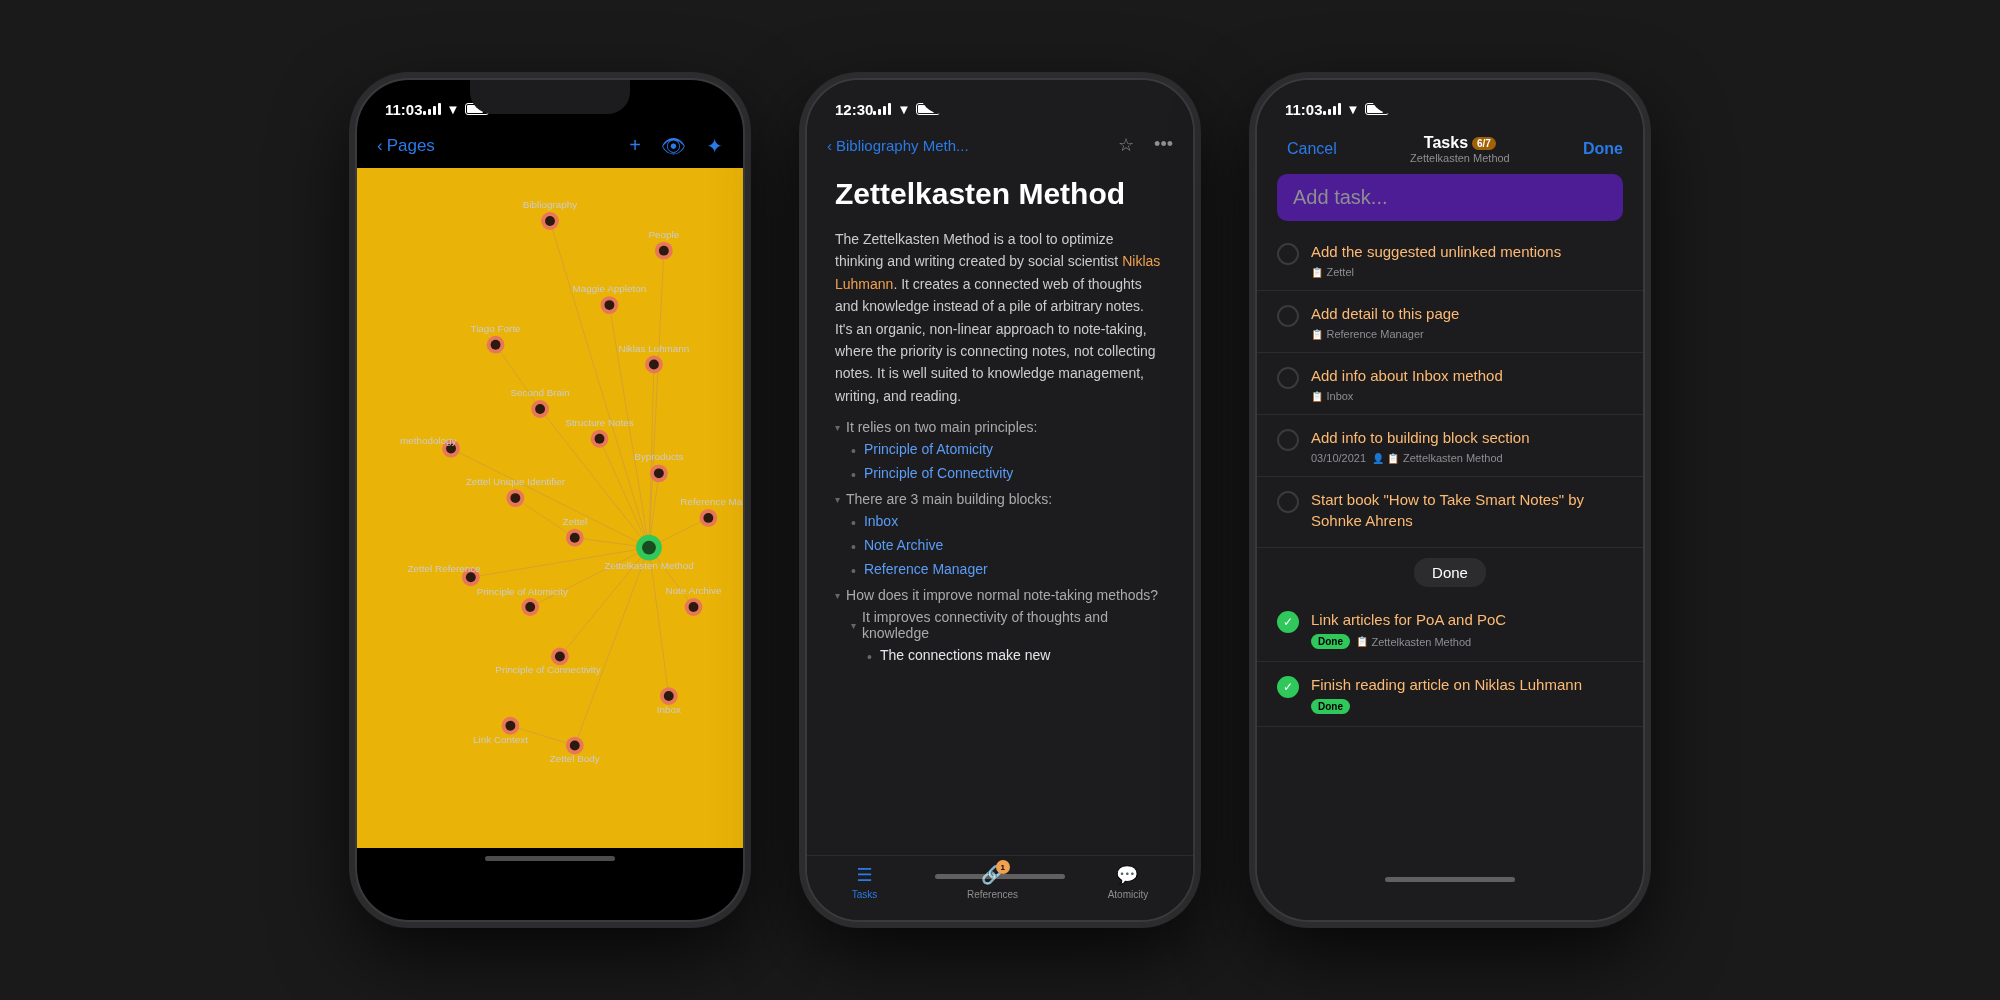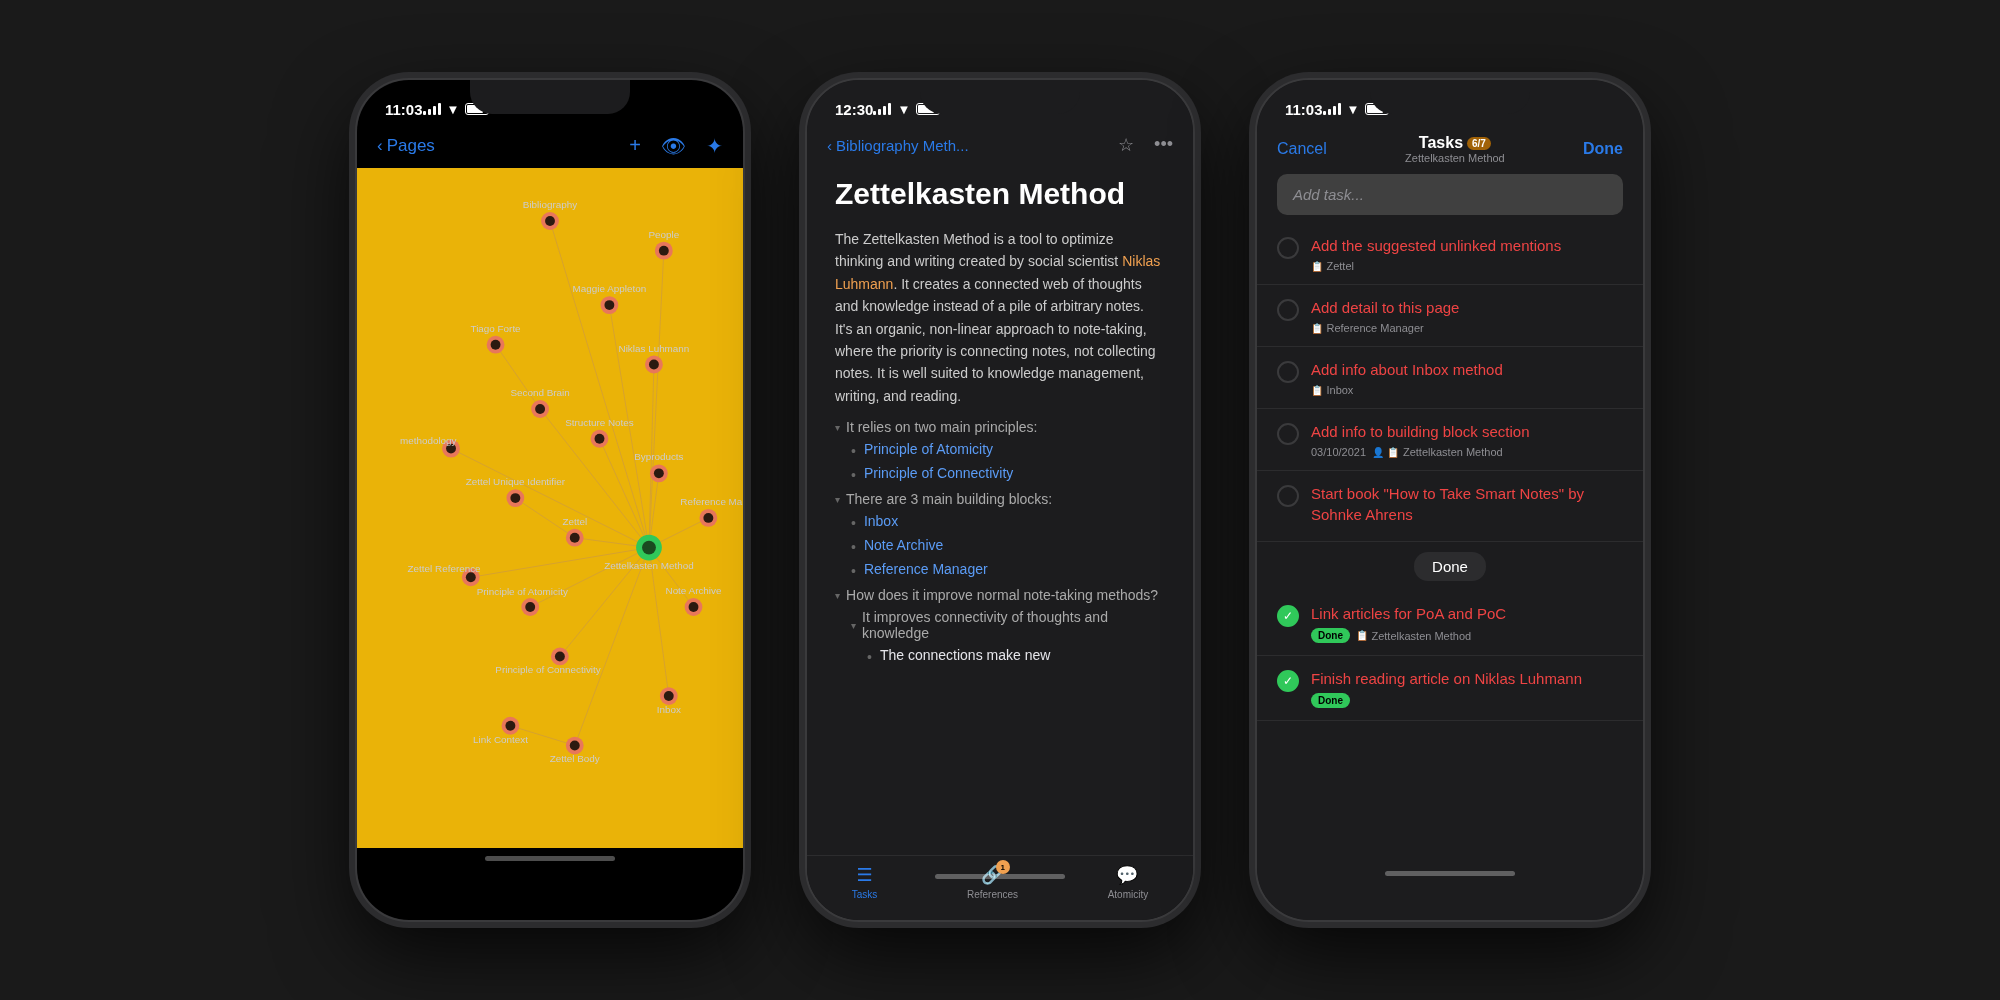--- a/index.html
+++ b/index.html
@@ -212,35 +212,35 @@
       font-weight: 700;
     }
 
     
     .phone3 .phone-inner { background: #1c1c1e; }
     .phone3-nav {
       display: flex;
       justify-content: space-between;
       align-items: center;
       padding: 4px 20px 2px;
+      margin-left: 10px;
     }
     .phone3-nav-cancel { color: #2a7ae8; font-size: 16px; }
     .phone3-nav-center { display: flex; flex-direction: column; align-items: center; }
     .phone3-nav-title { font-size: 16px; font-weight: 600; color: #fff; display: flex; align-items: center; gap: 4px; }
     .tasks-badge { background: #a16207; color: #fff; font-size: 10px; padding: 1px 5px; border-radius: 8px; font-weight: 600; }
     .phone3-nav-subtitle { font-size: 11px; color: #8e8e93; }
     .phone3-nav-done { color: #2a7ae8; font-size: 16px; font-weight: 600; }
     .tasks-input {
       margin: 8px 20px;
       padding: 12px 16px;
-      background: #404040;
+      background: #4c1d95;
       border-radius: 10px;
       color: #8e8e93;
-      font-size: 15px;
-      font-style: italic;
+      font-size: 20px;
     }
     .tasks-list {
       padding: 0 0 20px;
       overflow-y: auto;
       height: 640px;
     }
     .task-item {
       display: flex;
       align-items: flex-start;
       gap: 12px;
@@ -257,21 +257,21 @@
     .task-circle.done {
       background: #30c85a;
       border-color: #30c85a;
       display: flex;
       align-items: center;
       justify-content: center;
       color: #fff;
       font-size: 12px;
     }
     .task-content { flex: 1; }
-    .task-text { font-size: 15px; color: #ef4444; line-height: 1.4; margin-bottom: 4px; }
+    .task-text { font-size: 15px; color: #fdba74; line-height: 1.4; margin-bottom: 4px; }
     .task-meta {
       display: flex;
       align-items: center;
       gap: 6px;
       flex-wrap: wrap;
     }
     .task-tag {
       display: flex;
       align-items: center;
       gap: 3px;

